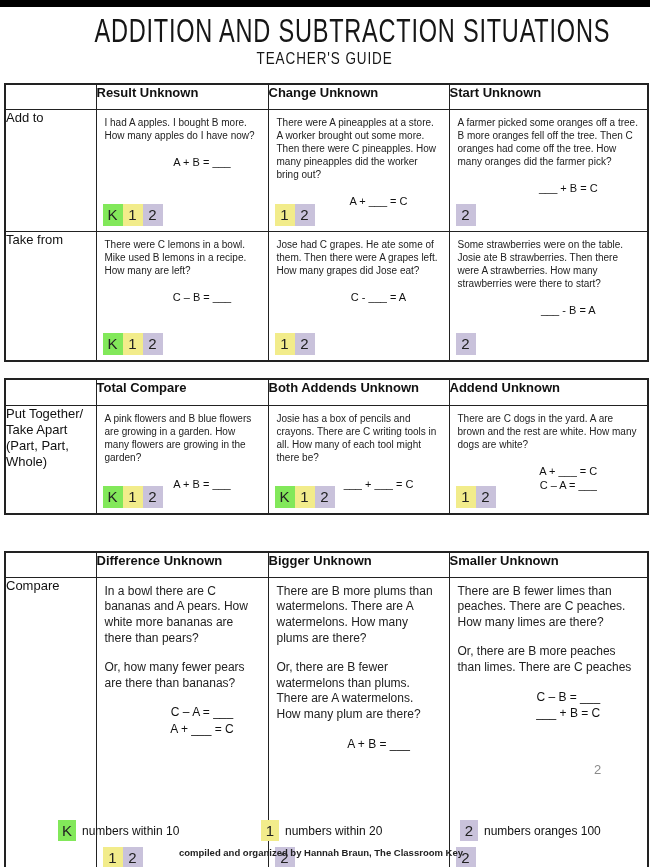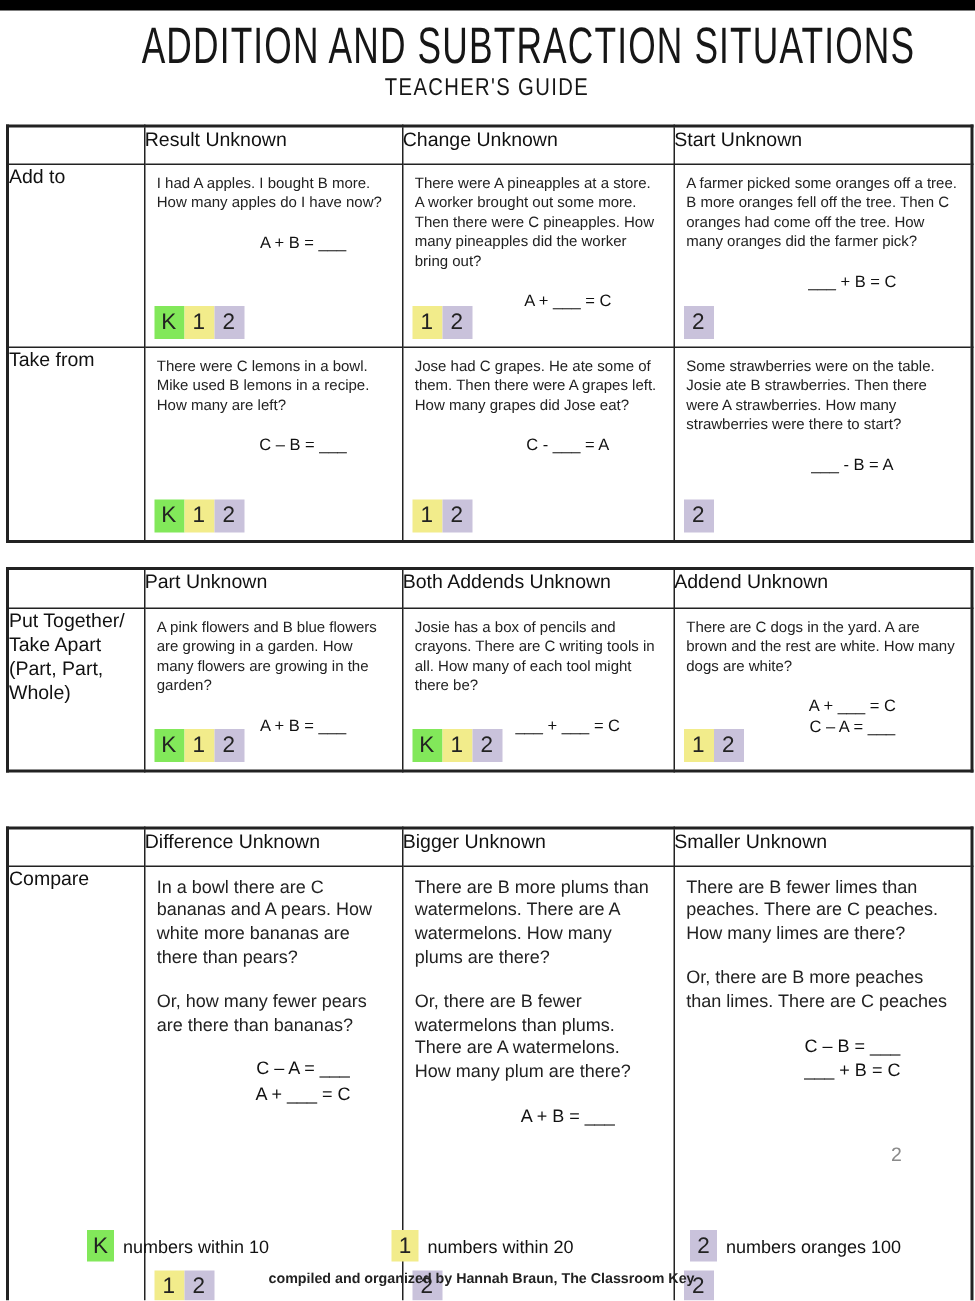--- a/index.html
+++ b/index.html
@@ -8,21 +8,21 @@
   .topbar{position:absolute;top:0;left:0;width:650px;height:7px;background:#000;}
   .title-wrap{position:absolute;top:11px;left:0;width:650px;text-align:left;margin-left:13px;}
   .title{display:inline-block;font-size:31px;font-weight:400;letter-spacing:1px;
          transform:scale(0.76,1.1);transform-origin:center top;white-space:nowrap;color:#161616;}
   .subtitle-wrap{position:absolute;top:49px;left:0;width:650px;text-align:center;}
   .subtitle{display:inline-block;font-size:15px;font-weight:400;letter-spacing:1px;
             transform:scale(0.9,1.08);transform-origin:center top;color:#161616;}
   table.grid{position:absolute;left:4px;width:643px;border-collapse:collapse;table-layout:fixed;
              border:2px solid #222;}
   table.grid th, table.grid td{border:1px solid #222;vertical-align:top;padding:0;}
-  th.colhead{font-size:13px;font-weight:400;text-align:left;padding:4px 0 2px 9px;vertical-align:middle;color:#111;}
+  th.colhead{font-size:13px;font-weight:700;text-align:left;padding:4px 0 2px 9px;vertical-align:middle;color:#111;}
   td.rowlabel{font-size:13px;padding:6px 6px 0 8px;line-height:1.25;color:#111;}
   td.cell{position:relative;}
   .ptext{margin:6px 8px 0 8px;font-size:10px;line-height:1.3;color:#222;}
   .ptext + .ptext{margin-top:13px;}
   .formula-block{margin-top:13px;}
   .formula{font-size:11px;line-height:1.35;text-align:center;color:#111;padding-left:40px;}
   .big .ptext{font-size:12px;line-height:1.32;}
   .big .formula{font-size:12px;}
   .badges{position:absolute;left:6px;bottom:5px;display:flex;}
   .badge{display:block;width:20px;height:22px;line-height:22px;text-align:center;
@@ -137,21 +137,21 @@
   <table class="grid" style="top:378px;">
     <colgroup>
         <col style="width:91px">
         <col style="width:172px">
         <col style="width:181px">
         <col style="width:199px">
       </colgroup>
     <tbody>
         <tr style="height:26px;">
       <th class="colhead"></th>
-      <th class="colhead">Part Unknown</th>
+      <th class="colhead">Total Compare</th>
       <th class="colhead">Both Addends Unknown</th>
       <th class="colhead">Addend Unknown</th>
     </tr>
     <tr style="height:109px;">
       <td class="rowlabel">Put Together/ Take Apart (Part, Part, Whole)</td>
       <td class="cell">
         <p class="ptext">A pink flowers and B blue flowers are growing in a garden.  How many flowers are growing in the garden?</p>
         <div class="formula-block">
           <div class="formula">A + B = ___</div>
         </div>

